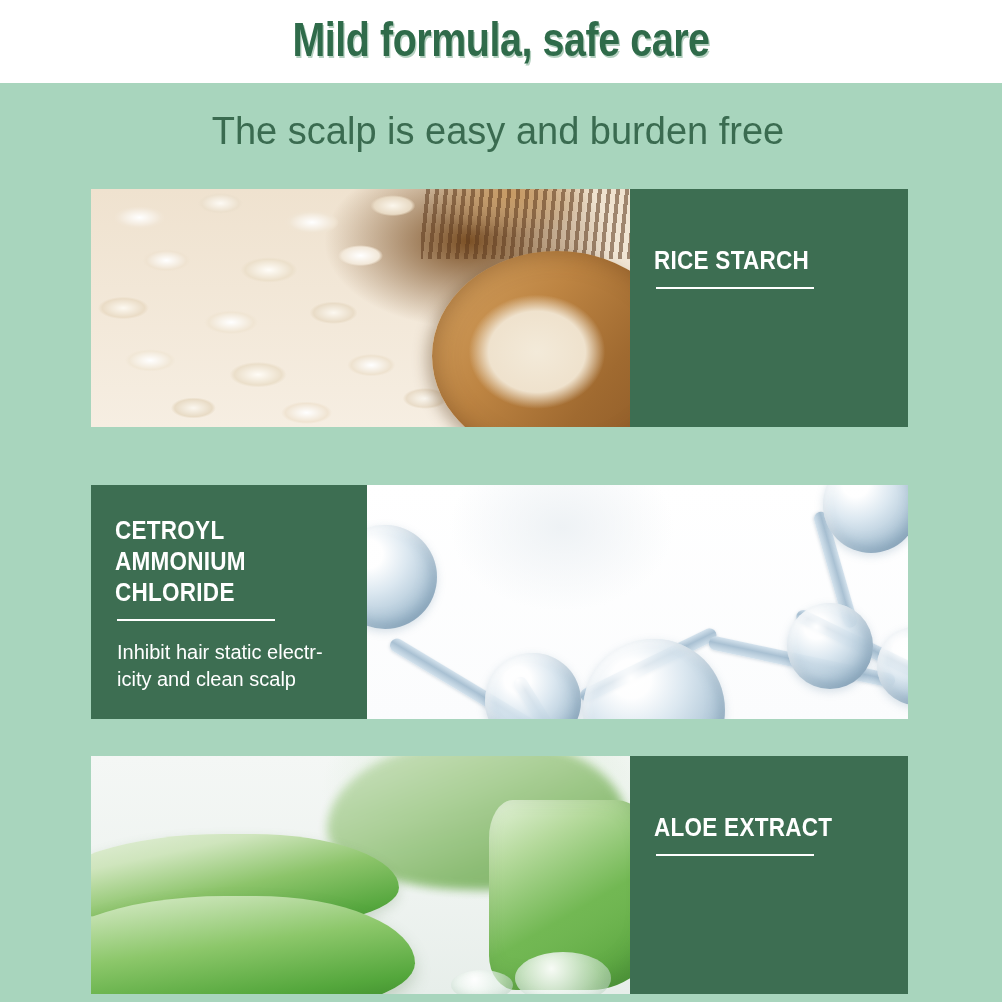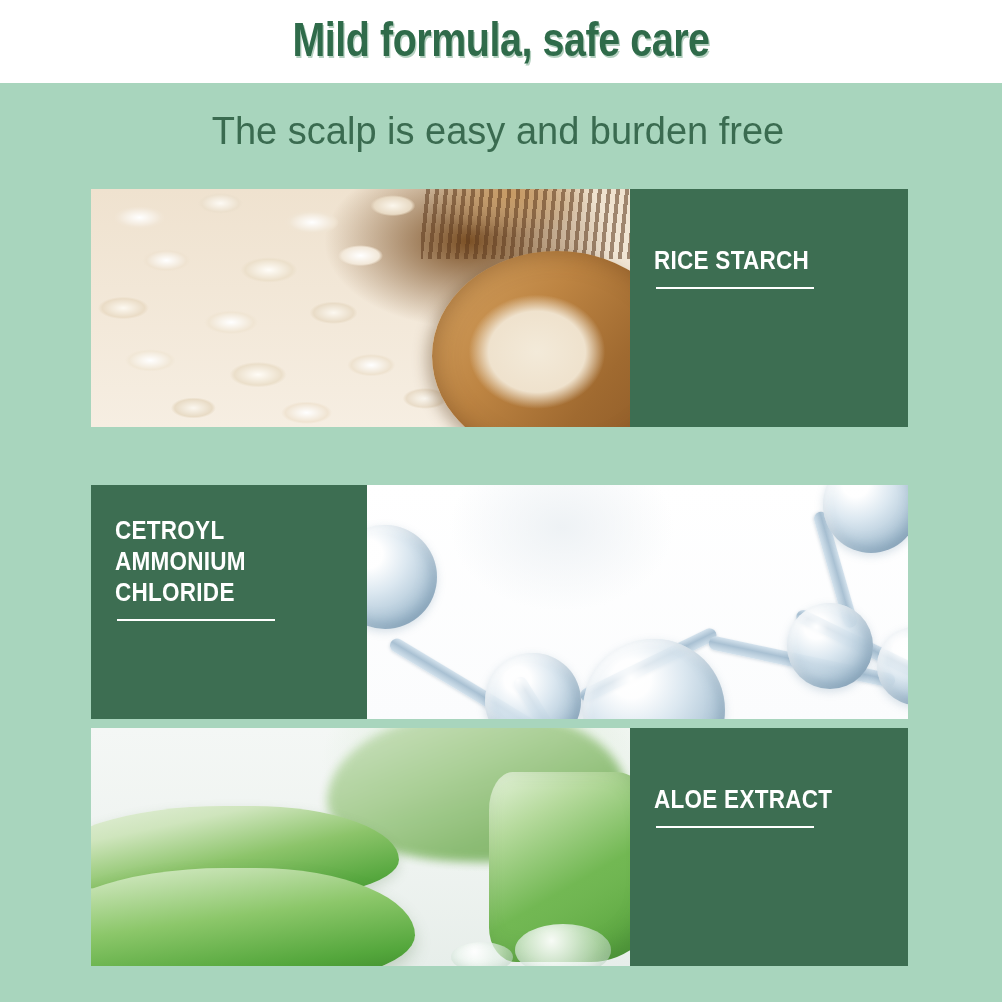--- a/index.html
+++ b/index.html
@@ -70,21 +70,21 @@
 
   
   .row {
     position: absolute;
     display: flex;
     overflow: hidden;
     justify-content: center;
   }
   #row-1 { left: 91px; top: 189px;  width: 817px; height: 238px; }
   #row-2 { left: 91px; top: 457px;  width: 817px; height: 234px; margin-top: 28px; }
-  #row-3 { left: 91px; top: 728px;  width: 817px; height: 238px; }
+  #row-3 { left: 91px; top: 756px;  width: 817px; height: 238px; }
 
   .photo {
     position: relative;
     overflow: hidden;
     background: #ffffff;
     flex: 0 0 auto;
   }
   .panel {
     position: relative;
     background: #3d6e52;
@@ -263,20 +263,22 @@
       <div class="panel-rule"></div>
     </div>
   </div>
 
   <div class="row" id="row-2">
 
     <div class="panel">
       <div class="panel-title">CETROYL AMMONIUM
 CHLORIDE</div>
       <div class="panel-rule"></div>
+      <div class="panel-body">Inhibit hair static electr-
+icity and clean scalp</div>
     </div>
 
     <div class="photo ph-molecule">
 
       <div class="bond" style="left:24px;  top:150px; width:210px; transform:rotate(31deg);  transform-origin:0 50%;"></div>
       <div class="bond" style="left:214px; top:206px; width:150px; transform:rotate(-26deg); transform-origin:0 50%;"></div>
       <div class="bond" style="left:342px; top:150px; width:190px; transform:rotate(12deg);  transform-origin:0 50%;"></div>
       <div class="bond" style="left:452px; top:20px;  width:120px; transform:rotate(74deg);  transform-origin:0 50%;"></div>
       <div class="bond" style="left:430px; top:122px; width:130px; transform:rotate(26deg);  transform-origin:0 50%;"></div>
       <div class="bond" style="left:150px; top:186px; width:110px; transform:rotate(58deg);  transform-origin:0 50%;"></div>

